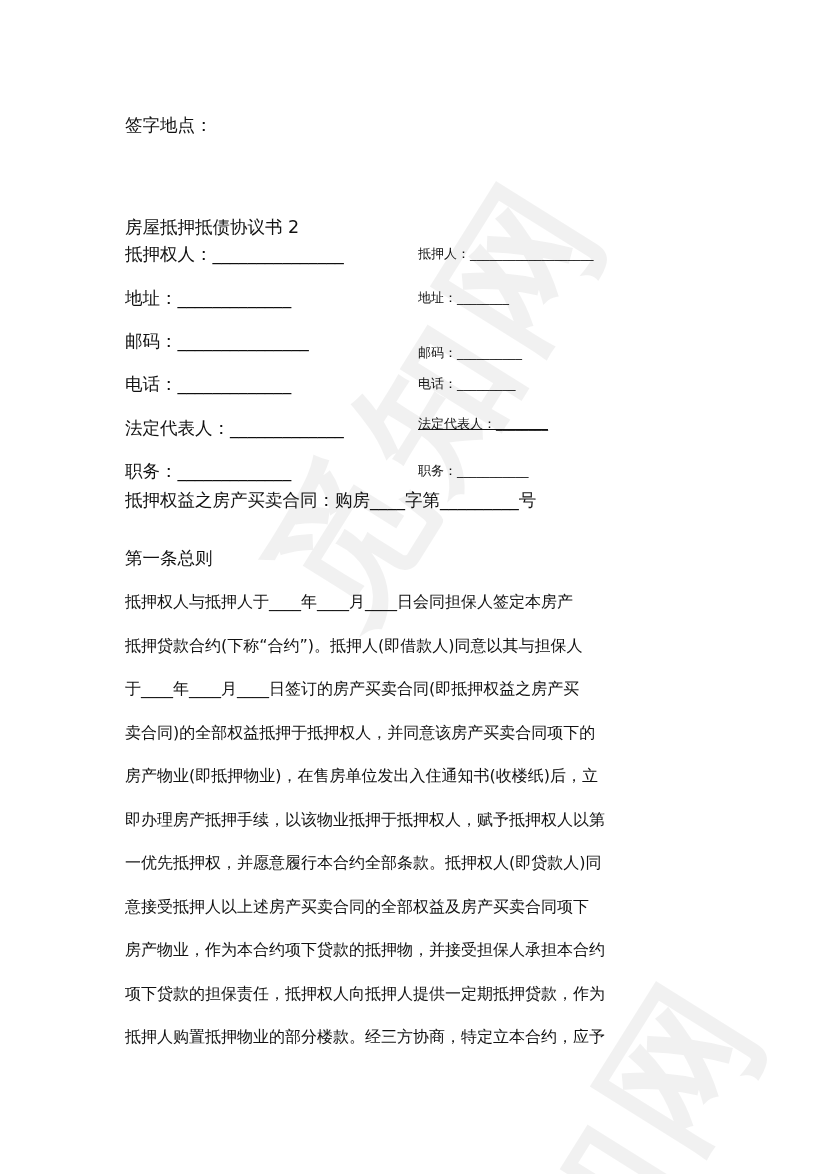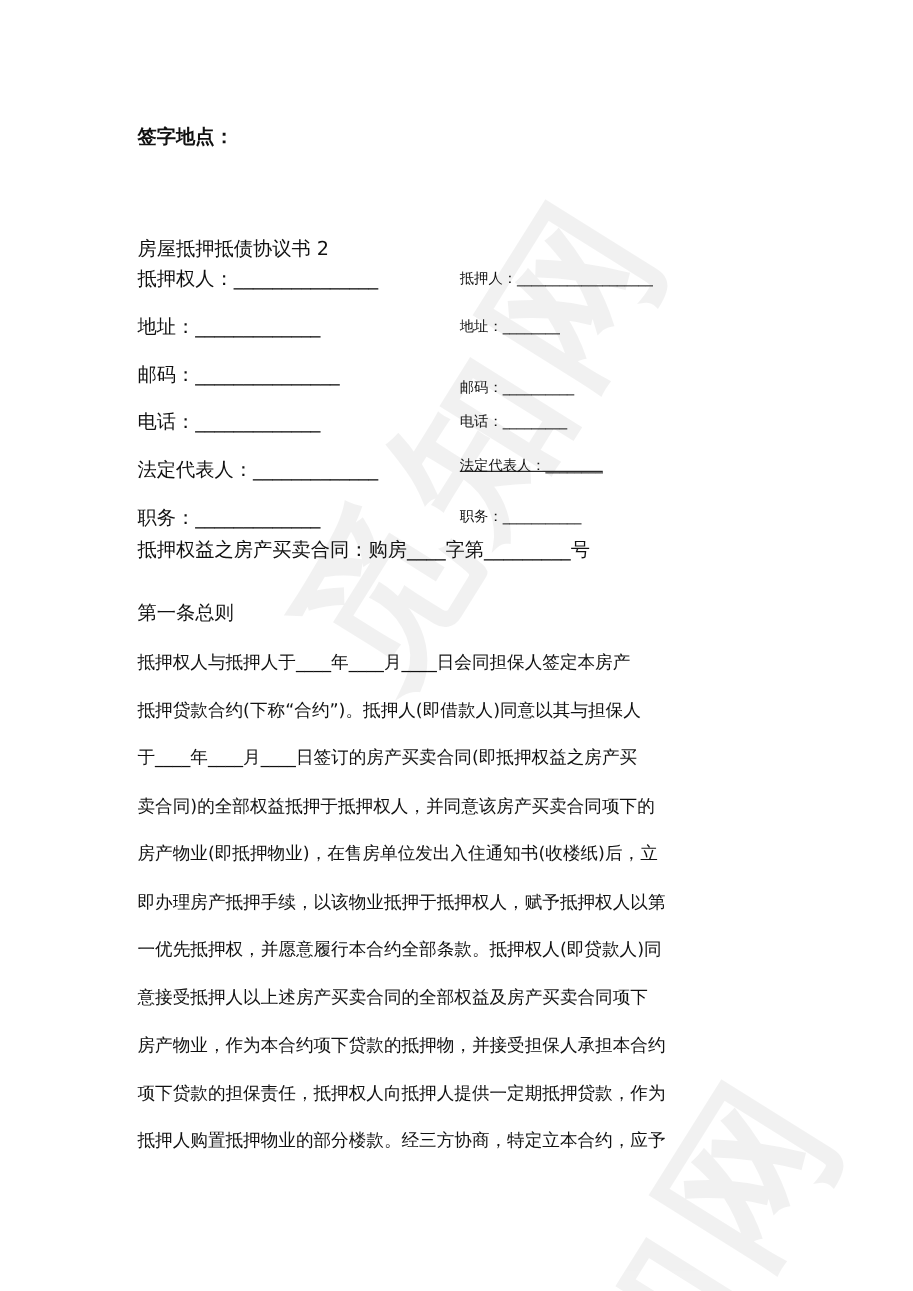--- a/index.html
+++ b/index.html
@@ -61,21 +61,21 @@
     }
     .para span { display: block; white-space: nowrap; }
   </style>
 </head>
 <body>
 
 <div class="watermark wm1">觅知网</div>
 <div class="watermark wm2">觅知网</div>
 
 <div class="page">
-  <div class="line" style="top:113px;font-weight:bold;">签字地点：</div>
+  <div class="line" style="top:113px;">签字地点：</div>
 
   <div class="line" style="top:199px;margin-top:16px;">房屋抵押抵债协议书 2</div>
 
   <div class="line" style="top:242px;">抵押权人：_______________</div>
   <div class="col2" style="top:242px;">抵押人：___________________</div>
 
   <div class="line" style="top:286px;">地址：_____________</div>
   <div class="col2" style="top:286px;">地址：________</div>
 
   <div class="line" style="top:329px;">邮码：_______________</div>

